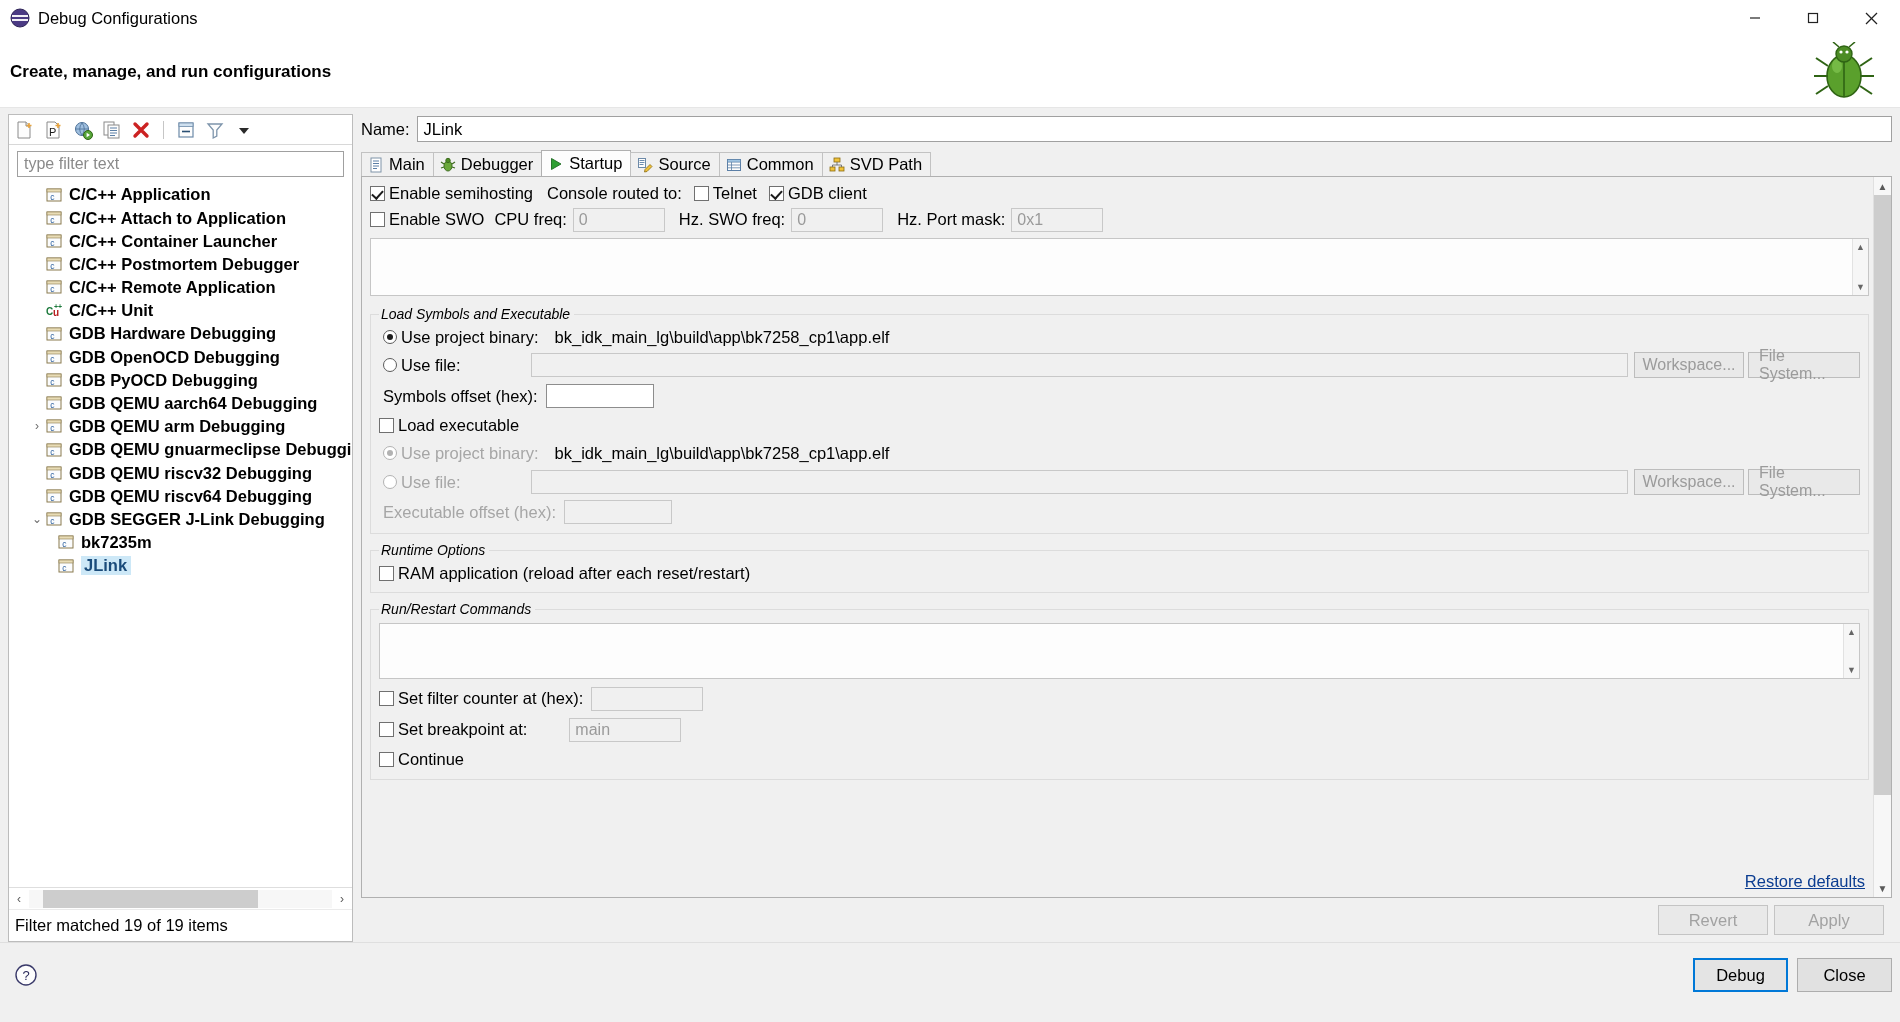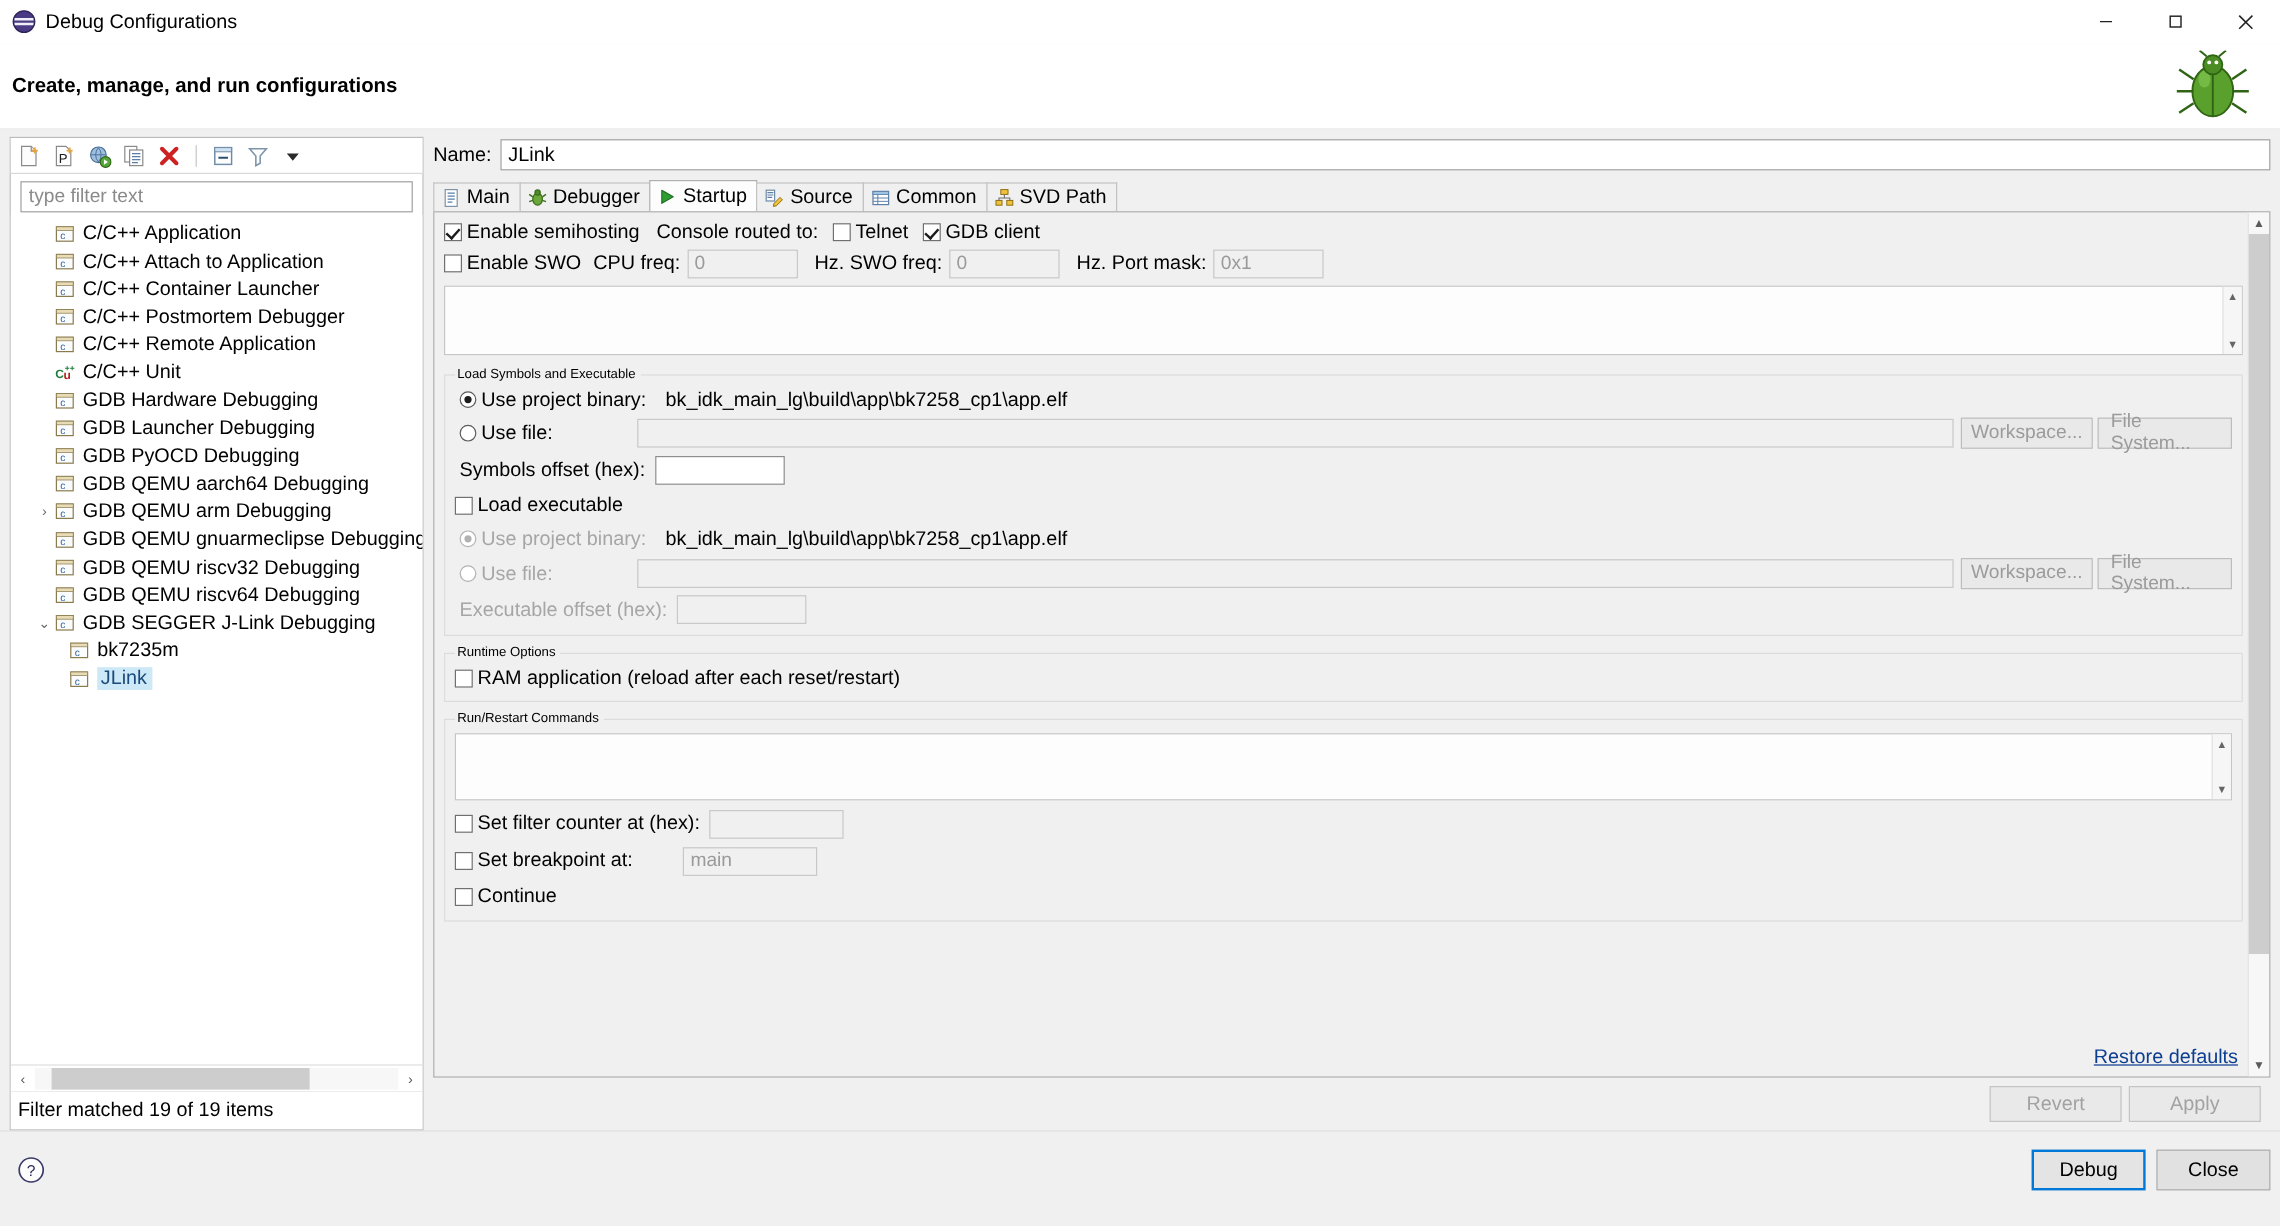--- a/index.html
+++ b/index.html
@@ -74,21 +74,21 @@
   .tree { flex: 1; overflow: hidden; padding-top: 4px; position: relative; background:#fff; }
   .trow {
     height: 23.2px; display: flex; align-items: center;
     padding-left: 8px; white-space: nowrap;
     font-size: 16.5px;
   }
   .trow.sel .tlabel { background: #cde8f7; color:#1a4b7a; padding: 1px 4px 2px 3px; }
   .twist { width: 16px; text-align: center; color: #6d6d6d; font-size: 12px; flex: none; }
   .tindent { flex: none; }
   .ticon { width: 18px; height: 18px; margin-right: 6px; flex: none; position: relative; }
-  .tlabel { line-height: 1; }
+  .tlabel { line-height: 1; font-weight: bold; }
 
   .hscroll {
     height: 22px; border-top: 1px solid #dedede;
     background: #fff; display: flex; align-items: center;
     position: relative;
   }
   .hsarrow { width: 20px; text-align: center; color: #5a5a5a; font-size: 12px; }
   .hstrack { flex: 1; height: 18px; background: #f7f7f7; position: relative; }
   .hsthumb { position: absolute; left: 14px; top: 0; width: 215px; height: 18px; background: #cdcdcd; }
   .lstatus {
@@ -173,21 +173,21 @@
     border: 1px solid #c6c6c6; background: #fdfdfd;
     height: 58px; position: relative;
   }
   .ta-scroll { position: absolute; right: 0; top: 0; bottom: 0; width: 16px; background: #f6f6f6; border-left: 1px solid #e2e2e2; }
   .ta-arrow { height: 16px; display:flex; align-items:center; justify-content:center; font-size: 9px; color: #666; }
   .ta-arrow.bot { position:absolute; bottom:0; left:0; right:0; }
   fieldset.grp {
     border: 1px solid #dcdcdc; border-radius: 0;
     margin: 0; padding: 2px 8px 6px 8px;
   }
-  fieldset.grp > legend { padding: 0 4px 0 2px; font-size: 11px; }
+  fieldset.grp > legend { padding: 0 4px 0 2px; font-size: 14px; font-style: italic; }
 
   .btn {
     border: 1px solid #bdbdbd; background: #e9e9e9;
     height: 26px; display: inline-flex; align-items: center; justify-content: center;
     padding: 0 10px; font-size: 16px; color: #9b9b9b;
   }
 
   .restore {
     color: #0b3d91; text-decoration: underline; font-size: 16.5px;
     position: absolute; right: 26px; bottom: 6px;
@@ -426,21 +426,21 @@
         <div class="trow">
           <span class="tindent" style="width:12px"></span>
           <span class="twist"></span>
           <span class="ticon">
             <svg width="18" height="18" viewBox="0 0 18 18">
                 <rect x="2" y="3" width="14" height="12" fill="#fbfcfd" stroke="#8a7b4e"></rect>
                 <rect x="2" y="3" width="14" height="3" fill="#e8dcb6" stroke="#8a7b4e" stroke-width="0.6"></rect>
                 <text x="5.2" y="13.5" font-size="8.5" font-family="Liberation Sans, sans-serif" fill="#2b5f9e">c</text>
               </svg>
           </span>
-          <span class="tlabel">GDB Launcher Debugging</span>
+          <span class="tlabel">GDB OpenOCD Debugging</span>
         </div>
 
         <div class="trow">
           <span class="tindent" style="width:12px"></span>
           <span class="twist"></span>
           <span class="ticon">
             <svg width="18" height="18" viewBox="0 0 18 18">
                 <rect x="2" y="3" width="14" height="12" fill="#fbfcfd" stroke="#8a7b4e"></rect>
                 <rect x="2" y="3" width="14" height="3" fill="#e8dcb6" stroke="#8a7b4e" stroke-width="0.6"></rect>
                 <text x="5.2" y="13.5" font-size="8.5" font-family="Liberation Sans, sans-serif" fill="#2b5f9e">c</text>

